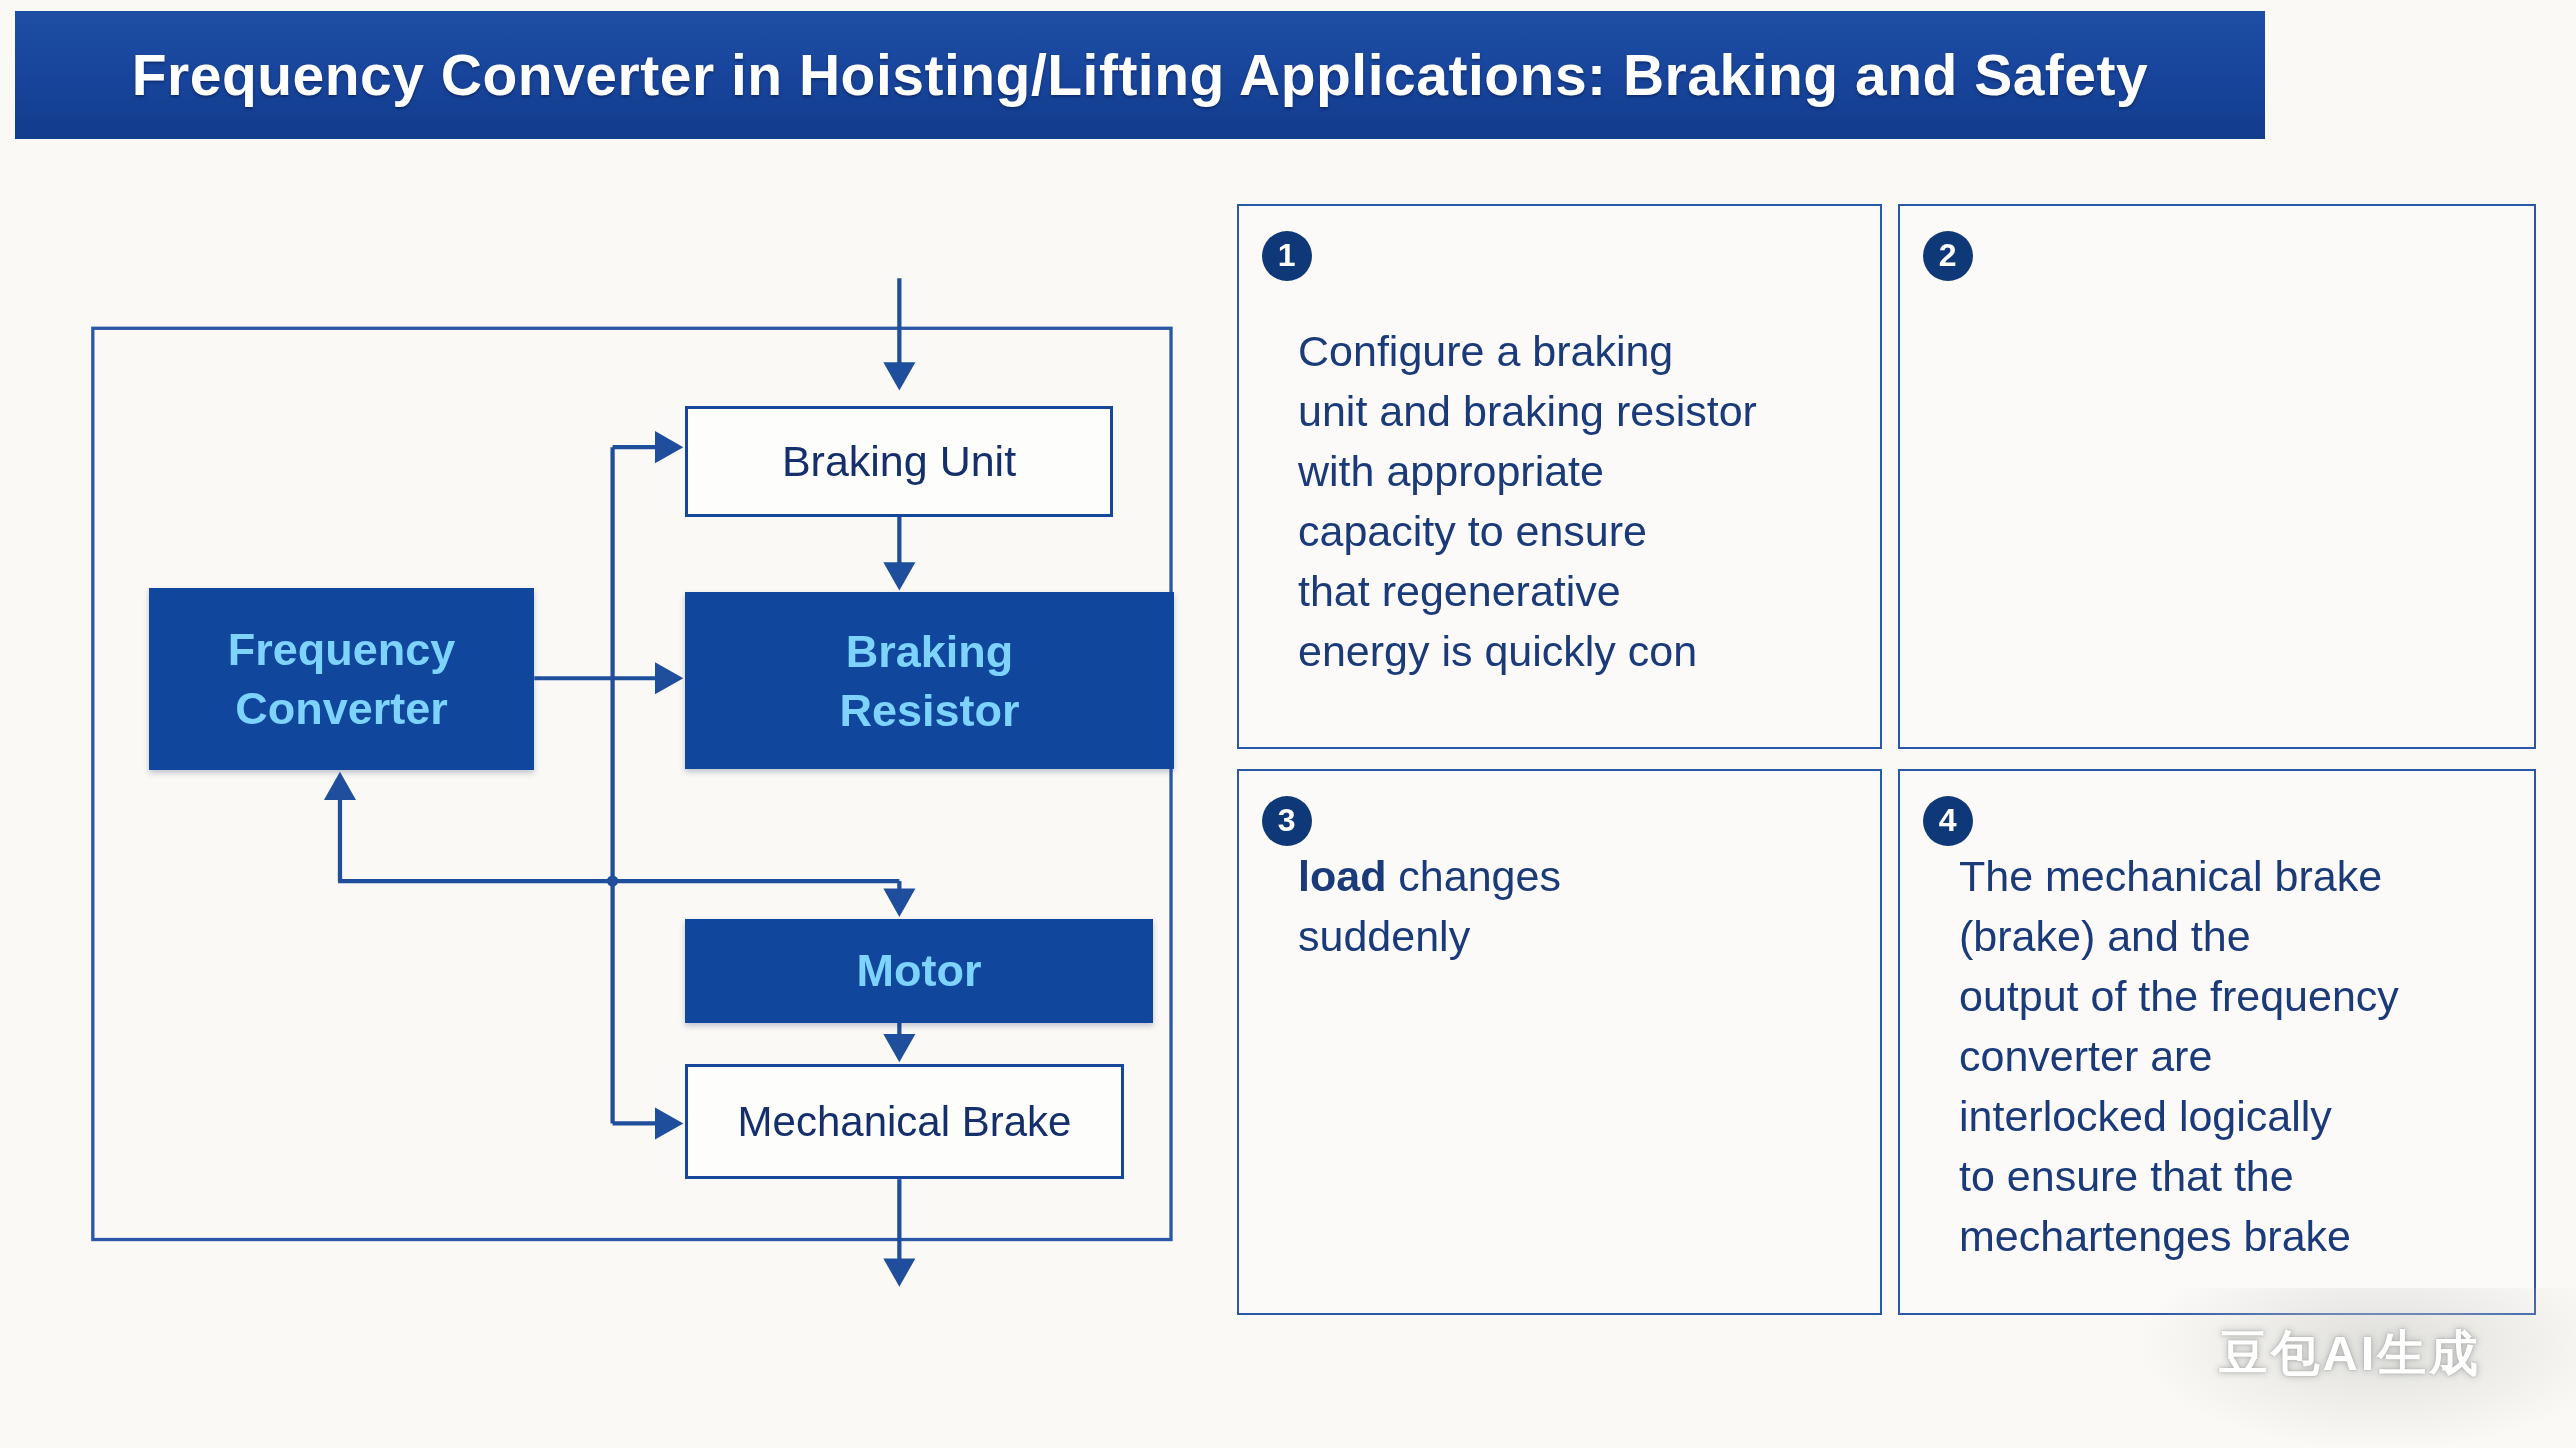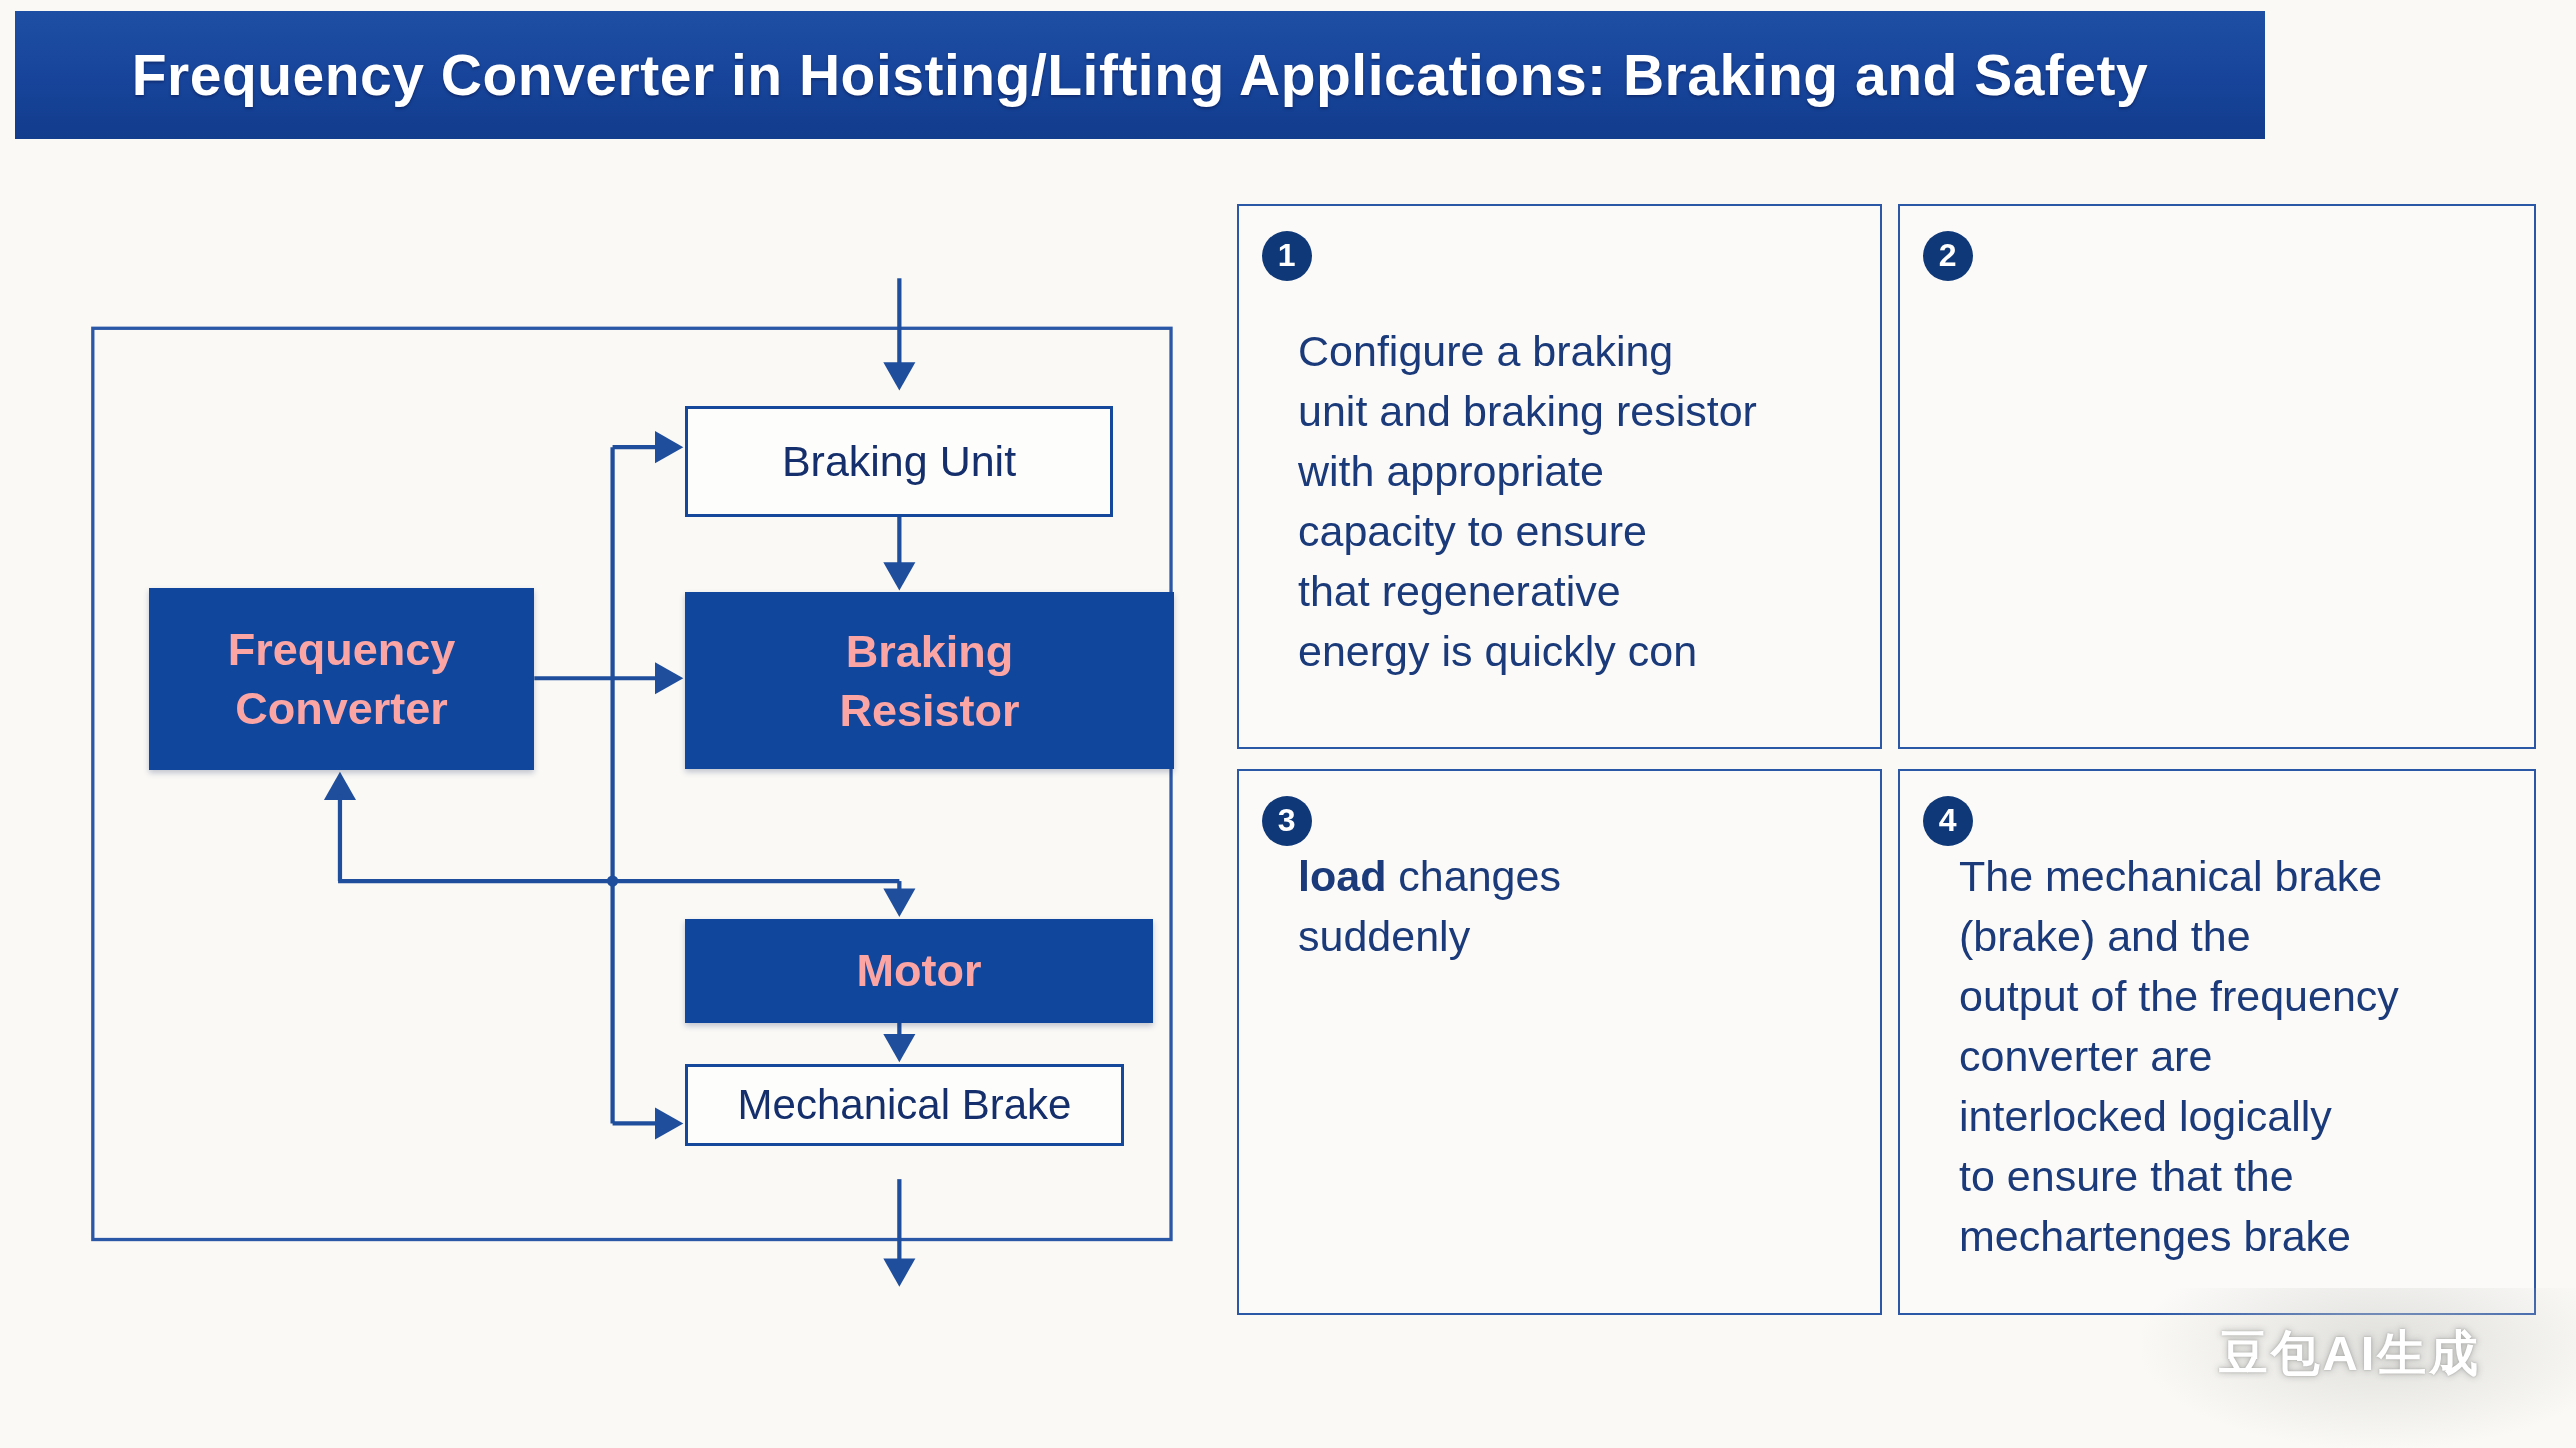--- a/index.html
+++ b/index.html
@@ -21,21 +21,21 @@
   
   .connectors{position:absolute;left:0;top:0;}
   .connectors line{stroke:#1E4E9C;stroke-width:4.5;}
   .connectors .outer{fill:none;stroke:#2B57A7;stroke-width:3.5;}
   .connectors polygon{fill:#1E4E9C;stroke:none;}
   .connectors circle{fill:#1E4E9C;}
   .node{
     position:absolute;display:flex;align-items:center;justify-content:center;
     text-align:center;box-sizing:border-box;
   }
-  .node-fill{background:#10479D;color:#fca5a5;font-weight:700;box-shadow:0 2.8px 5.7px rgba(20,40,90,.25);}
+  .node-fill{background:#10479D;color:#7dd3fc;font-weight:700;box-shadow:0 2.8px 5.7px rgba(20,40,90,.25);}
   .node-outline{background:#fdfdfb;border:3.3px solid #15479B;color:#142F6B;font-weight:400;}
   .pre{white-space:pre-line;}
   .lbl-2line{font-size:45px;line-height:59px;}
   .lbl-1line{font-size:45px;}
   .lbl-unit{font-size:43px;margin-top:14px;}
   .lbl-brake{font-size:42px;}
   
   .card{
     position:absolute;box-sizing:border-box;border:2.8px solid #2B57A7;
     background:#fbfaf8;
@@ -134,21 +134,21 @@
     <span class="pre">Braking
 Resistor</span>
   </div>
   <div class="node node-fill lbl-2line" style="left:149px;top:588px;width:385px;height:182px;">
     <span class="pre">Frequency
 Converter</span>
   </div>
   <div class="node node-fill lbl-1line" style="left:685px;top:919px;width:468px;height:104px;">
     <span class="pre">Motor</span>
   </div>
-  <div class="node node-outline lbl-brake" style="left:685px;top:1064px;width:439px;height:82px;">
+  <div class="node node-outline lbl-brake" style="left:685px;top:1064px;width:439px;height:115px;">
     <span class="pre">Mechanical Brake</span>
   </div>
 
   <section class="card row1" style="left:1237px;top:204px;width:645px;height:545px;">
     <div class="badge">1</div>
     <div class="card-text pre">Configure a braking
 unit and braking resistor
 with appropriate
 capacity to ensure
 that regenerative

